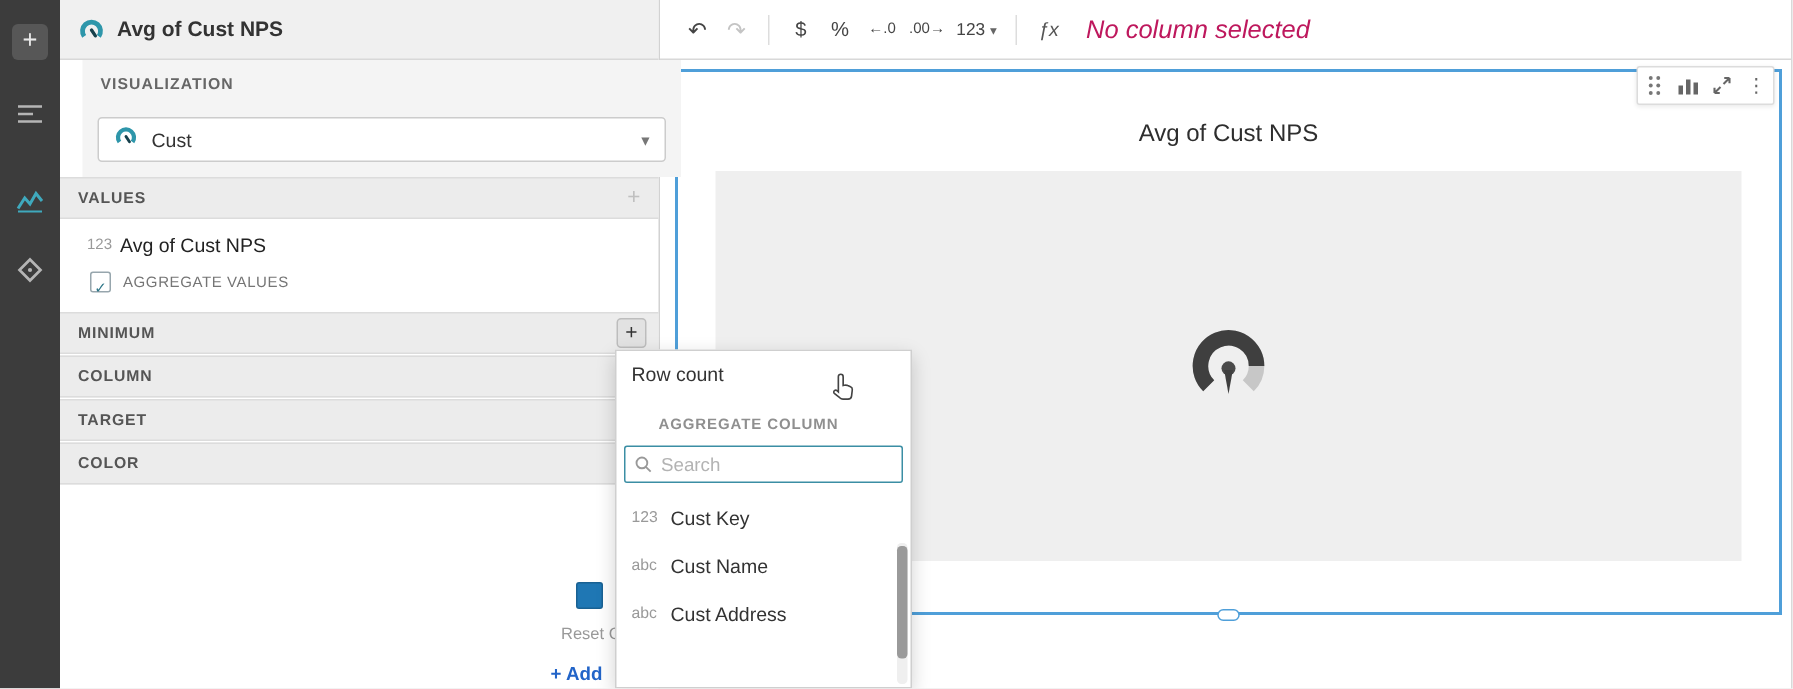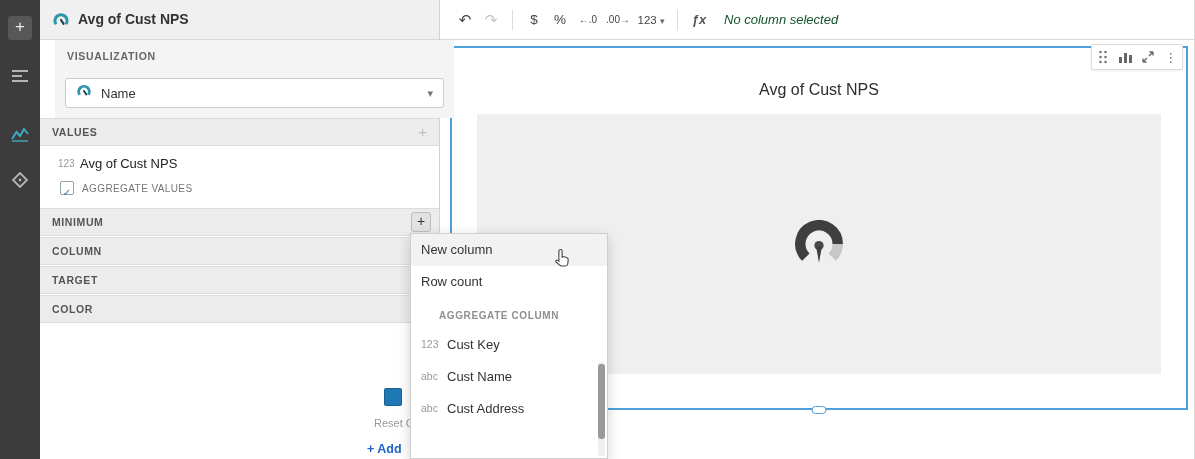--- a/index.html
+++ b/index.html
@@ -62,22 +62,22 @@
 
   
   .main-toolbar { position:absolute; left:440px; top:0; right:0; height:40px; background:#fff;
                   border-bottom:1px solid #d8d8d8; display:flex; align-items:center; padding-left:12px; }
   .tb-btn { width:26px; text-align:center; font-size:14px; color:#444; cursor:pointer; }
   .tb-btn.disabled { color:#c4c4c4; }
   .tb-sep { width:1px; height:20px; background:#ddd; margin:0 8px; }
   .tb-dec { width:30px; text-align:center; font-size:10px; color:#444; cursor:pointer; }
   .tb-123 { width:36px; text-align:center; font-size:11.5px; color:#444; cursor:pointer; }
   .tb-123 .caret { font-size:9px; color:#666; }
-  .tb-fx { width:26px; text-align:center; font-size:13px; font-style:italic; color:#555;font-weight:bold; }
-  .formula-bar { flex:1; font-size:13px; font-style:italic; color:#14532d; margin-left:12px; cursor:text; }
+  .tb-fx { width:26px; text-align:center; font-size:13px; font-style:italic; color:#555; }
+  .formula-bar { flex:1; font-size:17px; font-style:italic; color:#be185d; margin-left:12px; cursor:text; }
 
   
   .canvas { position:absolute; left:440px; top:40px; right:0; bottom:0; background:#fff; }
   .widget { position:absolute; left:10px; top:6px; width:738px; height:364px; background:#fff;
             border:2px solid #4f9fd9; }
   .w-title { position:absolute; left:0; top:33px; width:100%; text-align:center; font-size:16px; color:#2e2e2e; }
   .w-plot { position:absolute; left:25px; right:25px; top:66px; height:260px; background:#efefef;
             display:flex; align-items:center; justify-content:center; }
   .w-handle { position:absolute; left:50%; bottom:-6px; transform:translateX(-50%); width:15px; height:8px;
               background:#fff; border:1.5px solid #4f9fd9; border-radius:4px; cursor:ns-resize; }
@@ -151,21 +151,21 @@
 
     <div class="viz-zone">
       <div class="viz-label">VISUALIZATION</div>
       <div class="viz-select">
         <span>
           <svg width="16" height="16" viewBox="0 0 18 18">
             <path d="M4.1 13.2 A6 6 0 1 1 13.9 13.2" stroke="#2e96aa" stroke-width="3.2" fill="none"></path>
             <path d="M9 9 L11.6 12.9" stroke="#17414c" stroke-width="2.2" stroke-linecap="round" fill="none"></path>
           </svg>
         </span>
-        <span class="vname">Name</span>
+        <span class="vname">Cust</span>
         <span class="caret">▾</span>
       </div>
     </div>
 
     <div class="sec-bar" style="top:118px;">
       <span class="slabel">VALUES</span>
       <span class="plus-light">+</span>
     </div>
 
     <div class="field-row">
@@ -253,23 +253,29 @@
       <span class="ft-btn">
         <svg width="14" height="14" viewBox="0 0 14 14">
           <path d="M2 12 L6 8 M2 12 V8.5 M2 12 H5.5 M12 2 L8 6 M12 2 V5.5 M12 2 H8.5" stroke="#666" stroke-width="1.4" fill="none"></path>
         </svg>
       </span>
       <span class="ft-btn ft-kebab">⋮</span>
     </div>
   </div>
 
   <div class="popup">
-    <div class="menu-item hover">New column</div>
     <div class="menu-item">Row count</div>
     <div class="menu-label">AGGREGATE COLUMN</div>
+    <div class="search-box">
+      <svg width="13" height="13" viewBox="0 0 13 13">
+        <circle cx="5.5" cy="5.5" r="4" stroke="#999" stroke-width="1.4" fill="none"></circle>
+        <path d="M8.6 8.6 L12 12" stroke="#999" stroke-width="1.4"></path>
+      </svg>
+      <input type="text" placeholder="Search" style="">
+    </div>
     <div class="col-list">
       <div class="col-item">
         <span class="col-type">123</span>
         <span class="col-name">Cust Key</span>
       </div>
       <div class="col-item">
         <span class="col-type">abc</span>
         <span class="col-name">Cust Name</span>
       </div>
       <div class="col-item">

